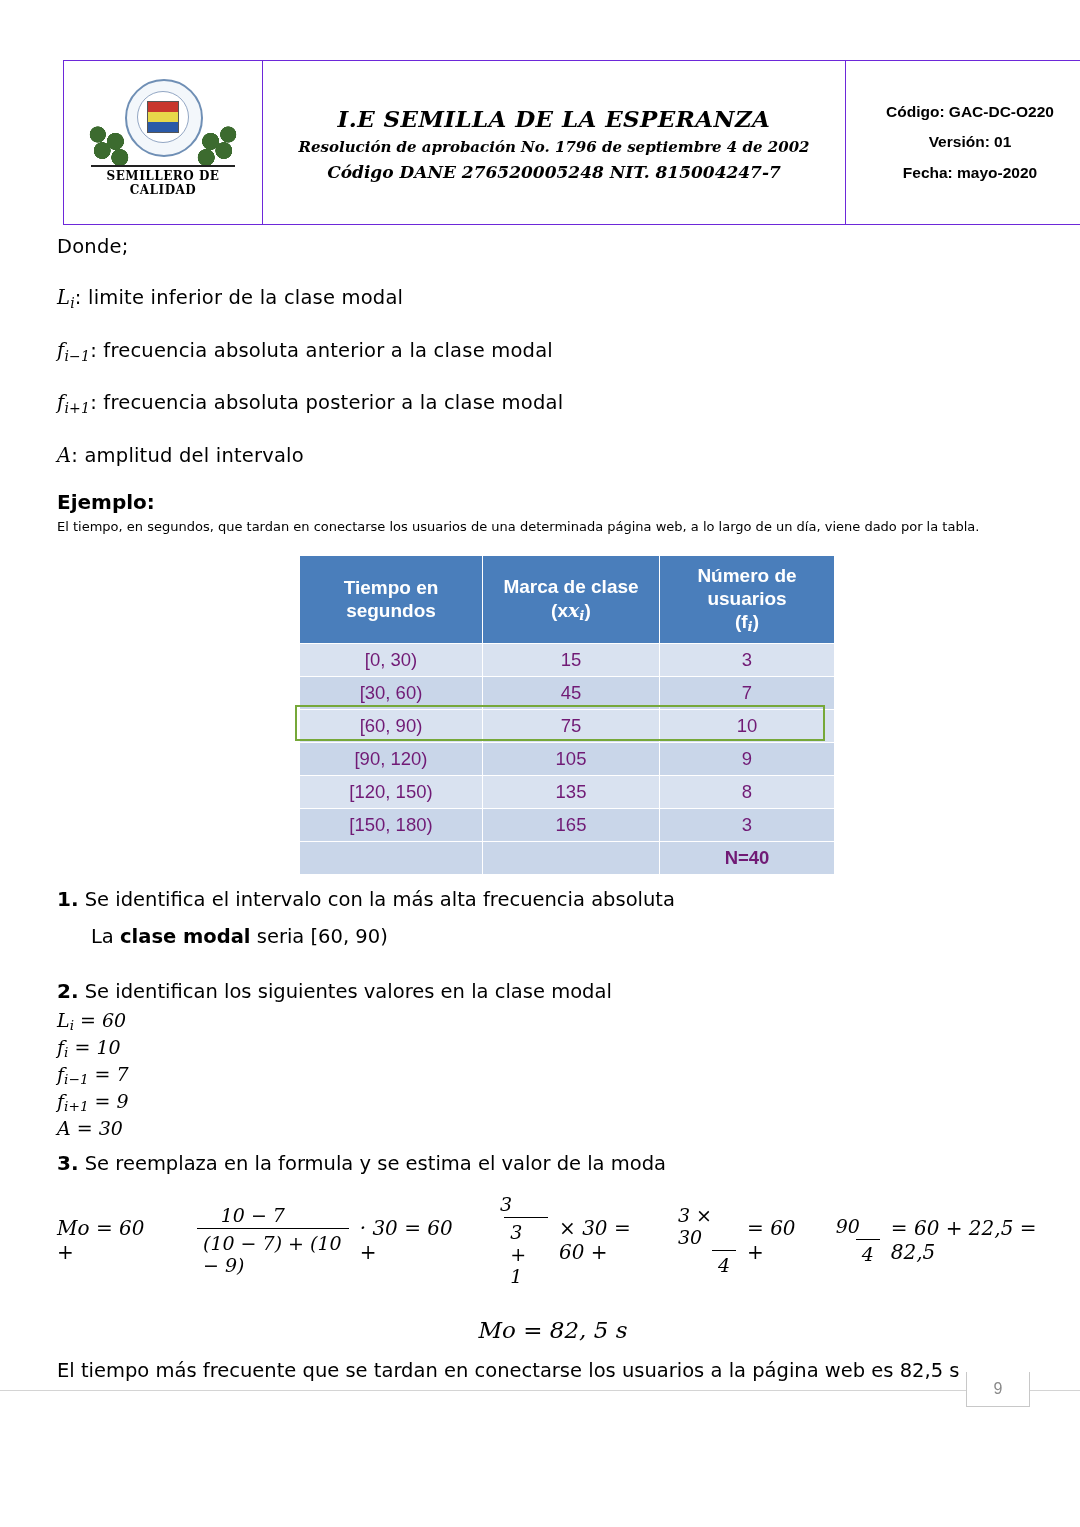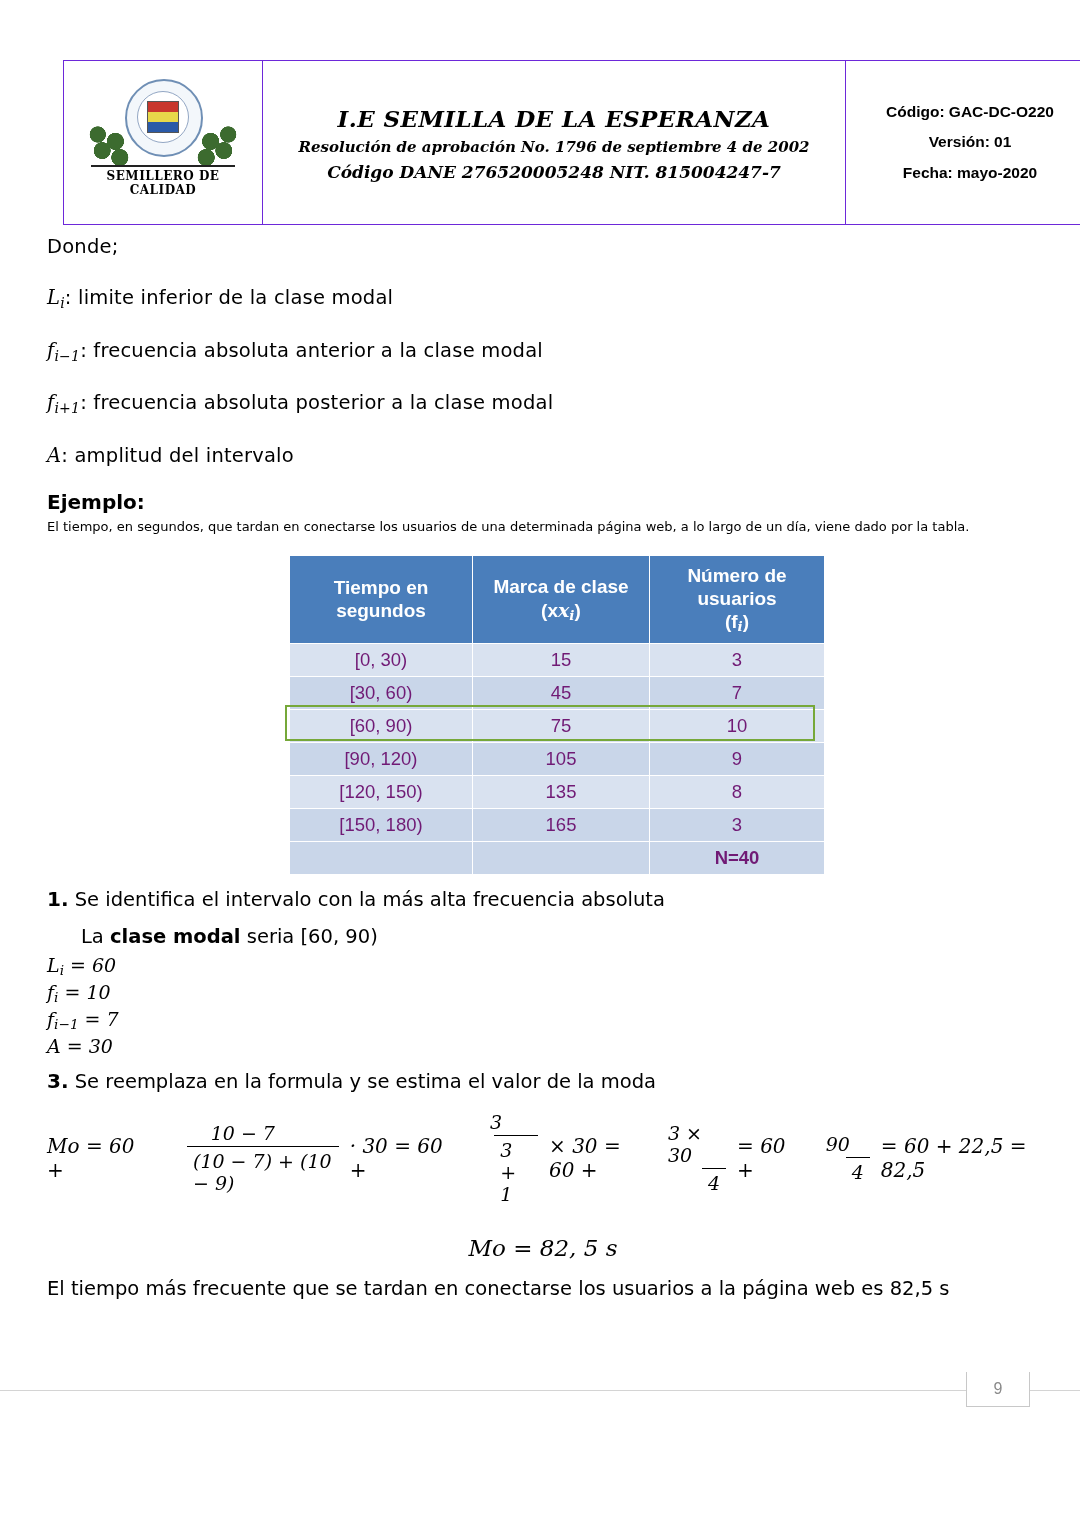--- a/index.html
+++ b/index.html
@@ -135,21 +135,21 @@
   .code-line {
     font-family: "Liberation Sans", sans-serif;
     font-weight: bold;
     font-size: 15.5px;
     line-height: 1.95;
   }
 
   
   .content {
     position: absolute;
-    left: 47px;
+    left: 57px;
     top: 232px;
     width: 992px;
   }
   .para {
     font-size: 19.5px;
     line-height: 1.5;
     margin: 0 0 22px 0;
     letter-spacing: 0.2px;
   }
   .para.tight { margin-bottom: 20px; }
@@ -424,29 +424,36 @@
     </div>
 
     <p class="step">
       <span class="step-num">1.</span>
       <span>Se identifica el intervalo con la más alta frecuencia absoluta</span>
     </p>
     <p class="step step-indent">
       <span>La </span><span class="bold">clase modal</span><span> seria [60, 90)</span>
     </p>
 
+    <p class="step" style="margin-top:26px;">
+      <span class="step-num">2.</span>
+      <span>Se identifican los siguientes valores en la clase modal</span>
+    </p>
 
     <p class="vals">
       <span>L</span><span class="sub">i</span><span> = 60</span>
     </p>
     <p class="vals">
       <span>f</span><span class="sub">i</span><span> = 10</span>
     </p>
     <p class="vals">
       <span>f</span><span class="sub">i−1</span><span> = 7</span>
+    </p>
+    <p class="vals">
+      <span>f</span><span class="sub">i+1</span><span> = 9</span>
     </p>
     <p class="vals">
       <span>A</span><span> = 30</span>
     </p>
 
     <p class="step" style="margin-top:8px;">
       <span class="step-num">3.</span>
       <span>Se reemplaza en la formula y se estima el valor de la moda</span>
     </p>
 

